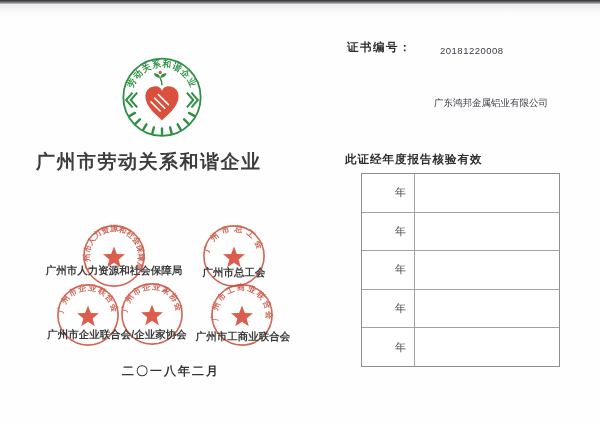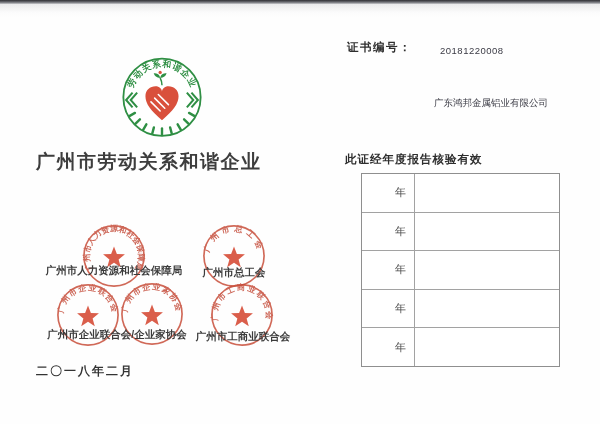--- a/index.html
+++ b/index.html
@@ -22,21 +22,21 @@
   #seal-3{left:56px;top:283px;}
   #seal-4{left:120px;top:282px;}
   #seal-5{left:210px;top:283px;}
 
   .slabel{position:absolute;font-size:10.5px;font-weight:bold;color:#3b3b3b;white-space:nowrap;text-align:center;}
   #slabel-1{left:44px;top:264px;width:140px;}
   #slabel-2{left:199px;top:266px;width:70px;}
   #slabel-3{left:42px;top:328px;width:150px;}
   #slabel-4{left:194px;top:330px;width:98px;}
 
-  .issue-date{position:absolute;left:36px;top:363px;width:270px;text-align:left;font-size:12px;letter-spacing:2px;color:#333;font-weight:bold;}
+  .issue-date{position:absolute;left:36px;top:363px;width:270px;text-align:center;font-size:12px;letter-spacing:2px;color:#333;font-weight:bold;}
 
   .cert-label{position:absolute;left:347px;top:40px;font-size:11.5px;font-weight:bold;color:#2e2e2e;letter-spacing:1.5px;}
   .cert-value{position:absolute;left:440px;top:45px;font-size:9.5px;color:#3a3a44;font-family:Liberation Sans, sans-serif;letter-spacing:.5px;}
   .holder-label{position:absolute;left:347px;top:93px;font-size:11.5px;font-weight:bold;color:#2e2e2e;letter-spacing:1.5px;}
   .holder-value{position:absolute;left:434px;top:97px;font-size:9.5px;color:#3a3a44;font-family:Liberation Mono, monospace;}
   .validity-note{position:absolute;left:345px;top:152px;font-size:11.5px;font-weight:bold;color:#2e2e2e;letter-spacing:1px;}
 
   .vtable{position:absolute;left:361px;top:173px;width:197px;height:192px;border:1px solid #8f8f8f;display:flex;flex-direction:column;background:#fff;}
   .vrow{flex:1;display:flex;border-top:1px solid #a2a2a2;}
   .vrow:first-child{border-top:none;}

